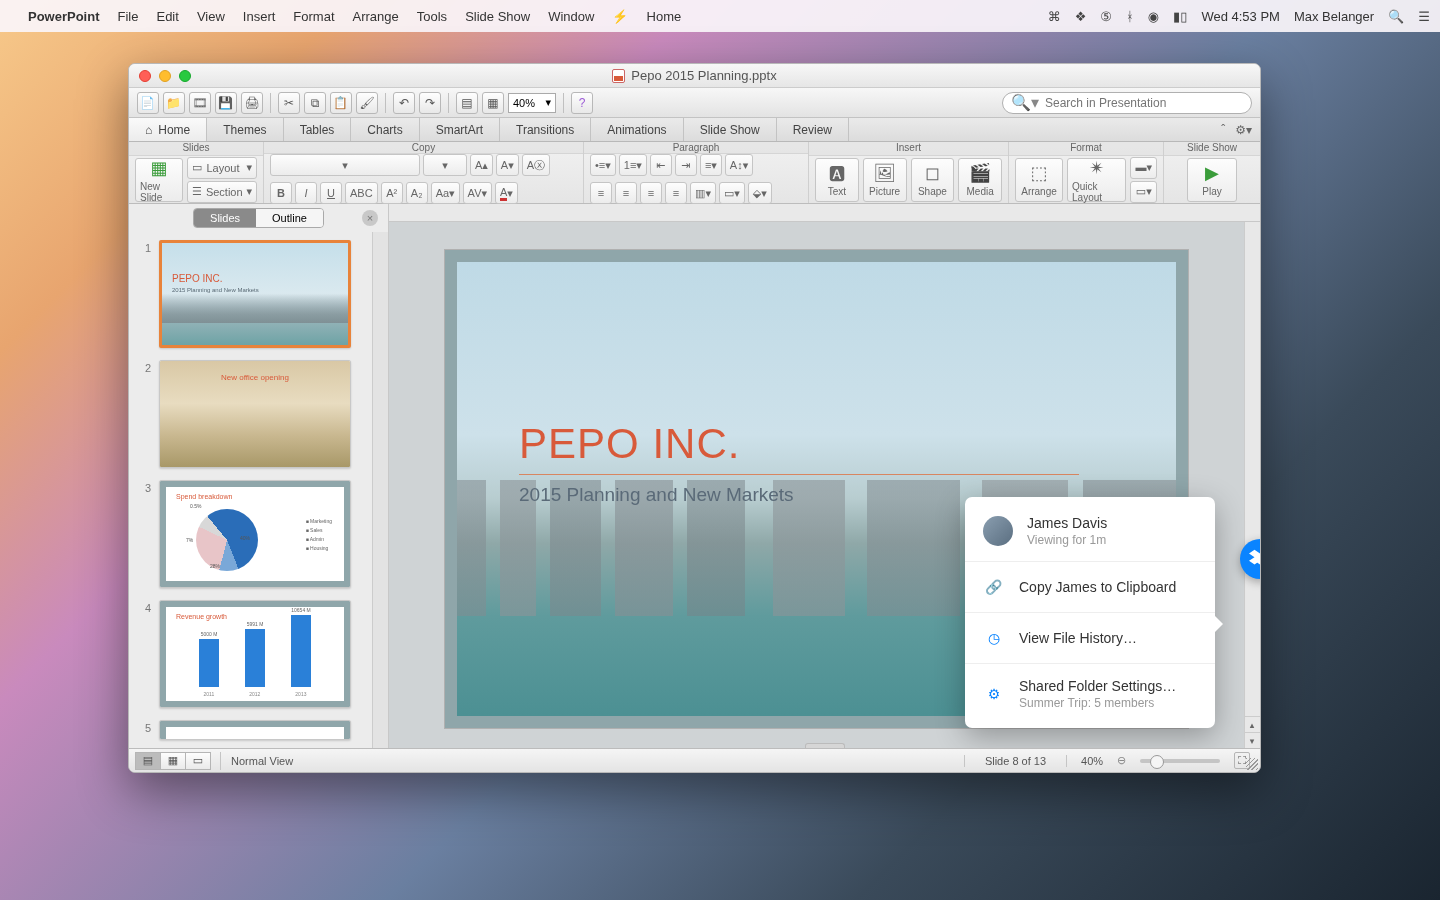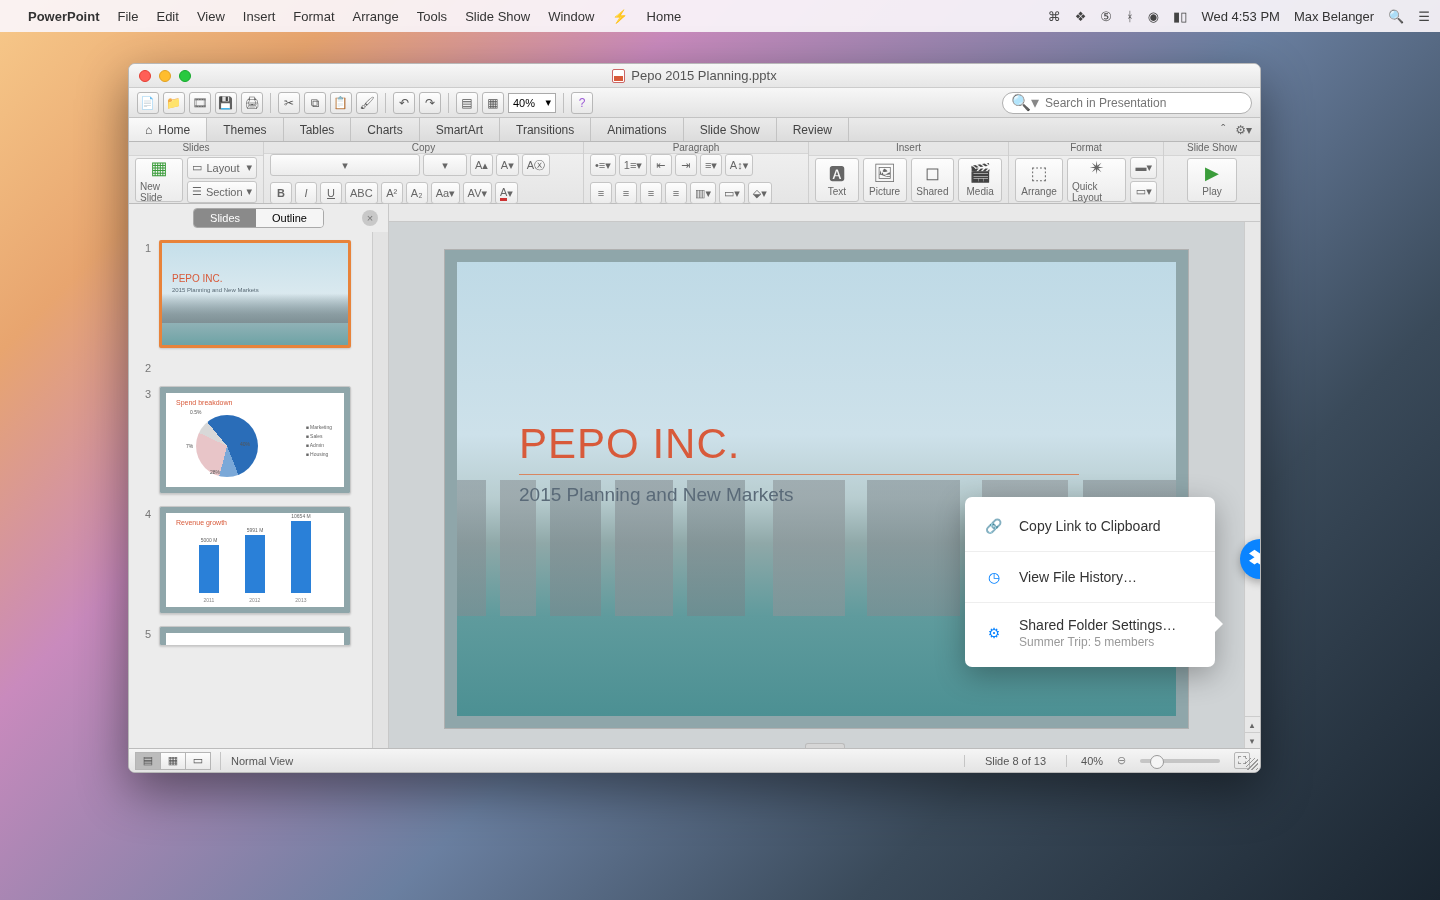--- a/index.html
+++ b/index.html
@@ -271,21 +271,21 @@
         <div class="rbtn tall">
             <span class="ic">🅰</span>
             <span>Text</span>
           </div>
         <div class="rbtn tall">
             <span class="ic">🖼</span>
             <span>Picture</span>
           </div>
         <div class="rbtn tall">
             <span class="ic">◻</span>
-            <span>Shared</span>
+            <span>Shape</span>
           </div>
         <div class="rbtn tall">
             <span class="ic">🎬</span>
             <span>Media</span>
           </div>
       </div>
     </div>
     <div class="ribbon-group" style="width:155px;">
       <div class="rg-header">Format</div>
       <div class="rg-body">
@@ -332,20 +332,24 @@
           <div class="thumb selected">
             <div class="thumb-sky"></div>
                 <div class="thumb-city"></div>
             <div class="thumb-title">PEPO INC.</div>
             <div class="thumb-sub">2015 Planning and New Markets</div>
           </div>
         </div>
 
         <div class="thumb-row">
           <div class="thumb-num">2</div>
+          <div class="thumb">
+            <div class="th-office" style="position:absolute;inset:0;"></div>
+            <div class="ot" style="position:absolute;top:12px;left:0;right:0;text-align:center;font-size:8px;color:#d85a3a;">New office opening</div>
+          </div>
         </div>
 
         <div class="thumb-row">
           <div class="thumb-num">3</div>
           <div class="thumb">
             <div style="position:absolute;inset:0;background:#8fa6aa;"></div>
             <div style="position:absolute;inset:6px;background:#fff;">
               <div class="th-ct">Spend breakdown</div>
               <div class="th-pie"></div>
               <div style="position:absolute;left:24px;top:16px;font-size:5px;color:#555;">0.5%</div>
@@ -419,22 +423,29 @@
         <div class="stub">
             <div>▴</div>
             <div>▾</div>
           </div>
       </div>
       <div class="notch"></div>
 
       <div class="popover">
         <div class="pop-arrow"></div>
         <div class="pop-row">
+          <div class="pop-avatar"></div>
+          <div>
+            <div>James Davis</div>
+            <div class="pop-sub">Viewing for 1m</div>
+          </div>
+        </div>
+        <div class="pop-row">
           <div class="pop-icon">🔗</div>
-          <div>Copy Link to Clipboard</div>
+          <div>Copy James to Clipboard</div>
         </div>
         <div class="pop-row">
           <div class="pop-icon">◷</div>
           <div>View File History…</div>
         </div>
         <div class="pop-row">
           <div class="pop-icon">⚙</div>
           <div>
             <div>Shared Folder Settings…</div>
             <div class="pop-sub">Summer Trip: 5 members</div>

